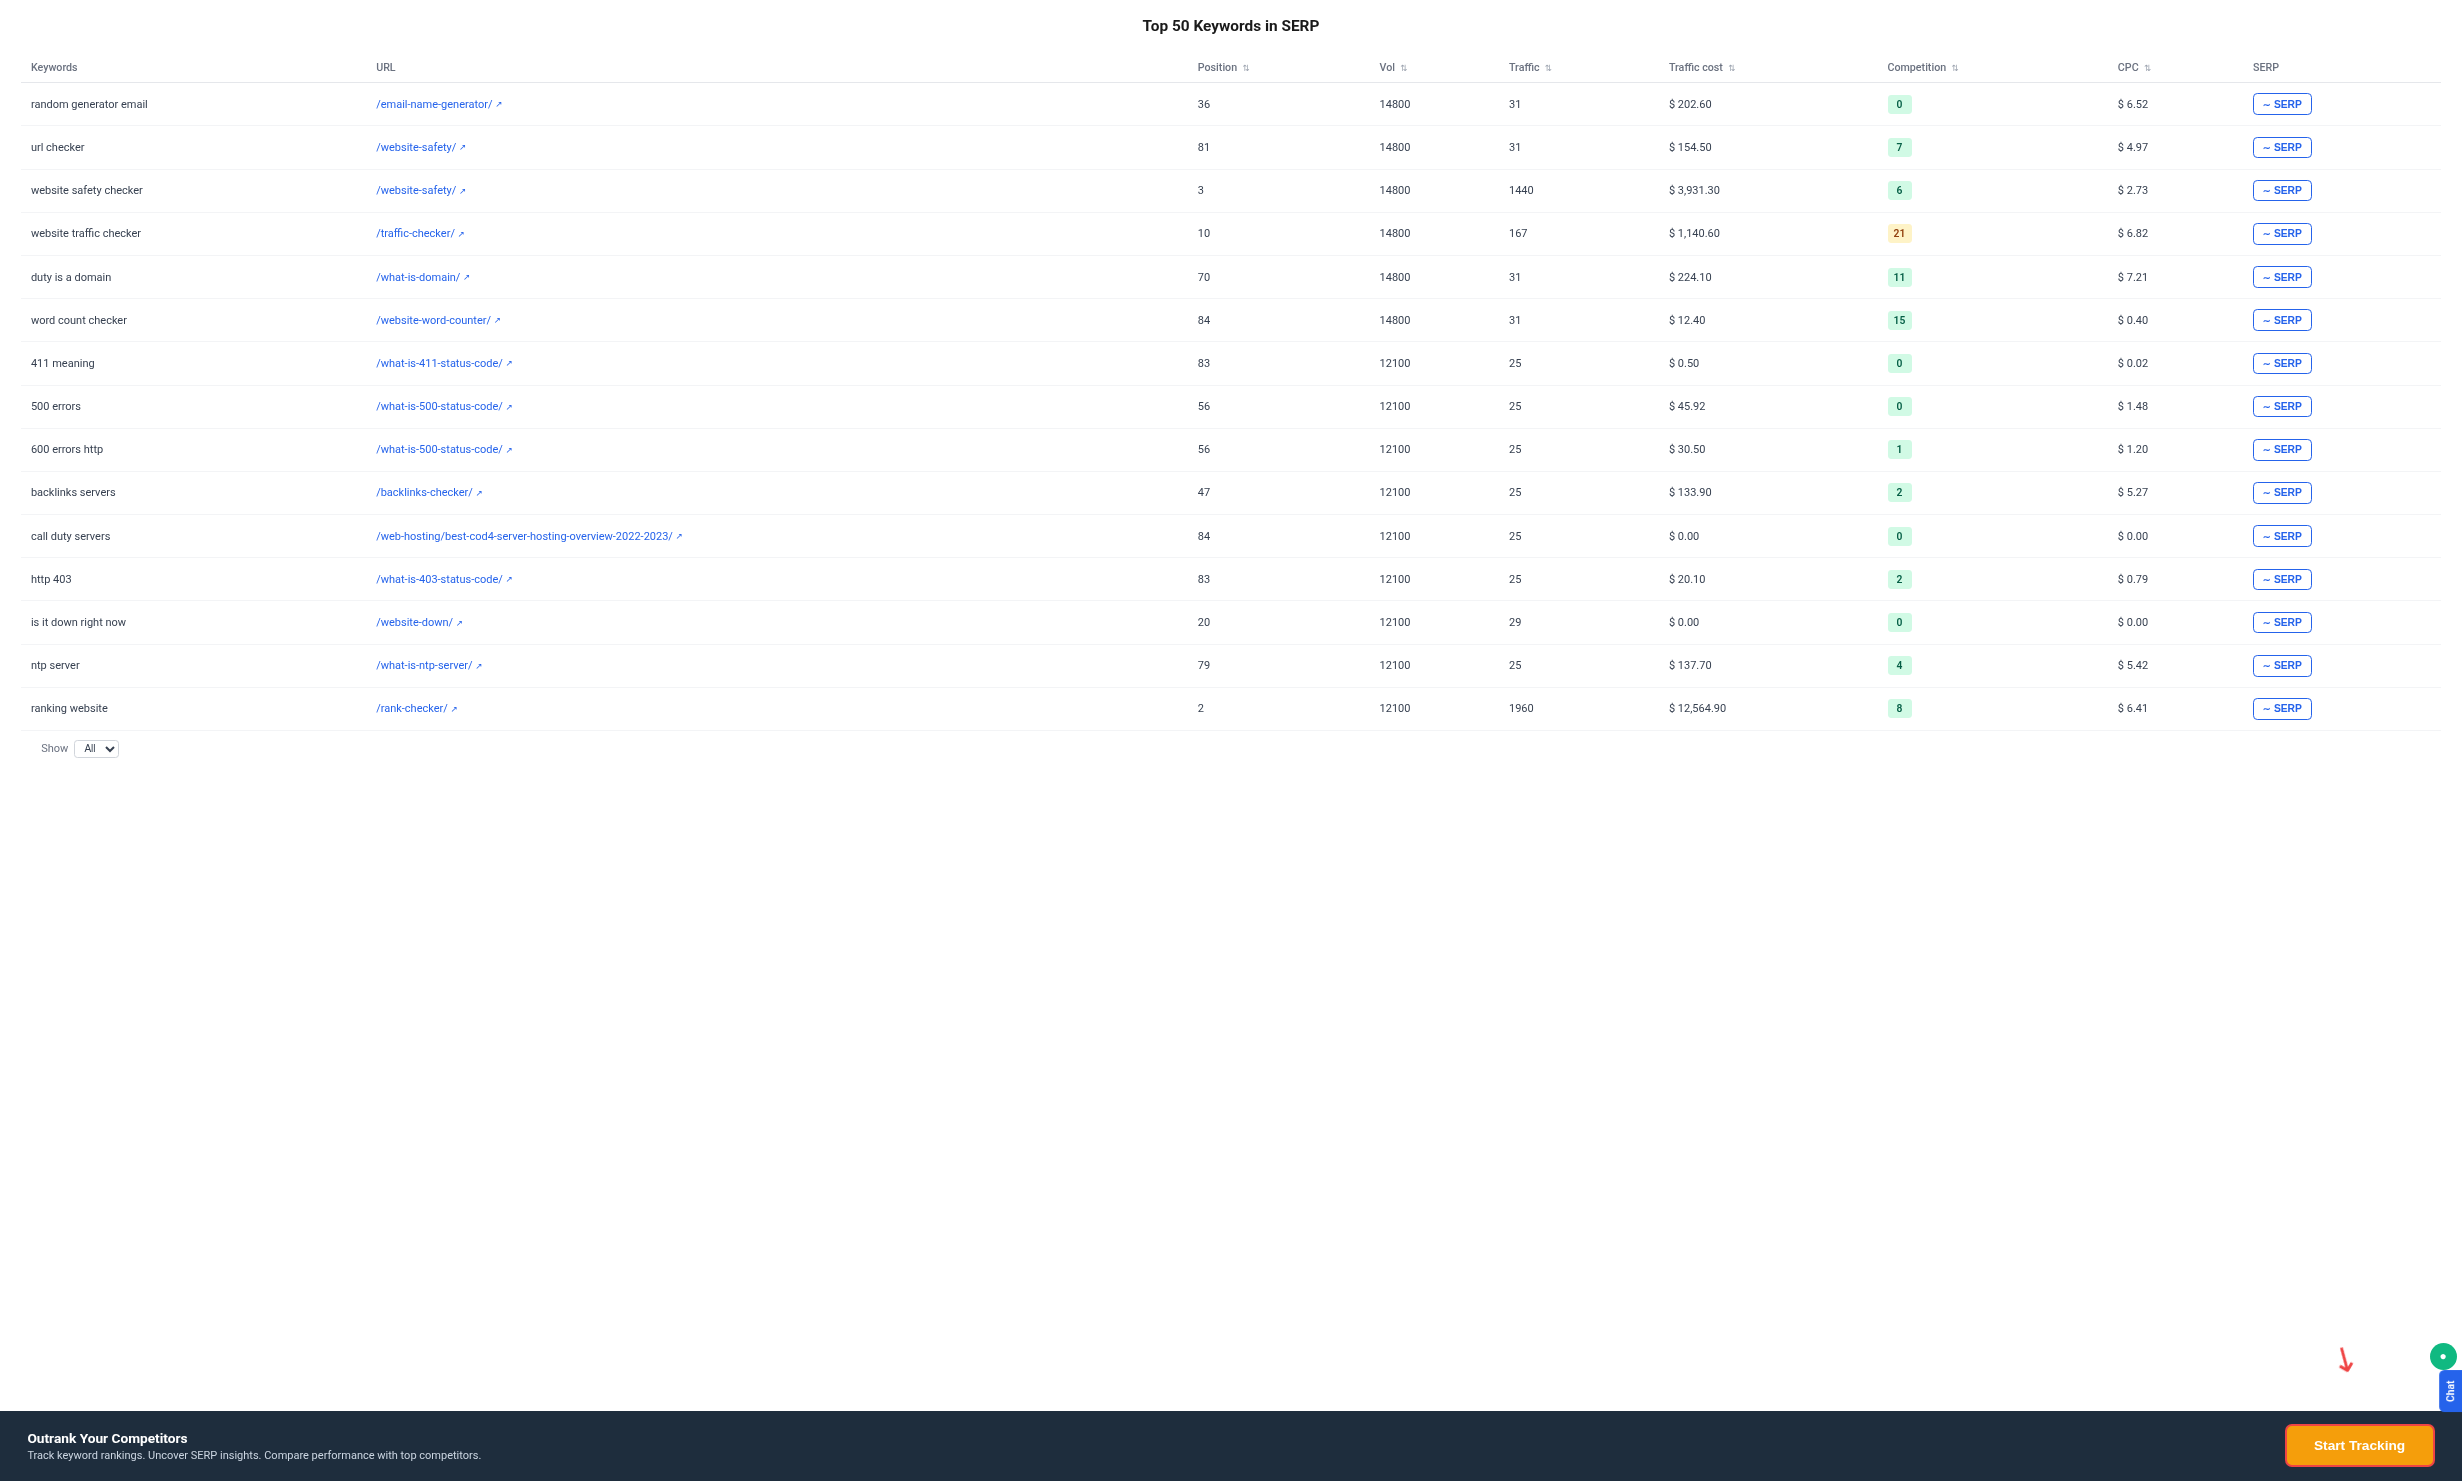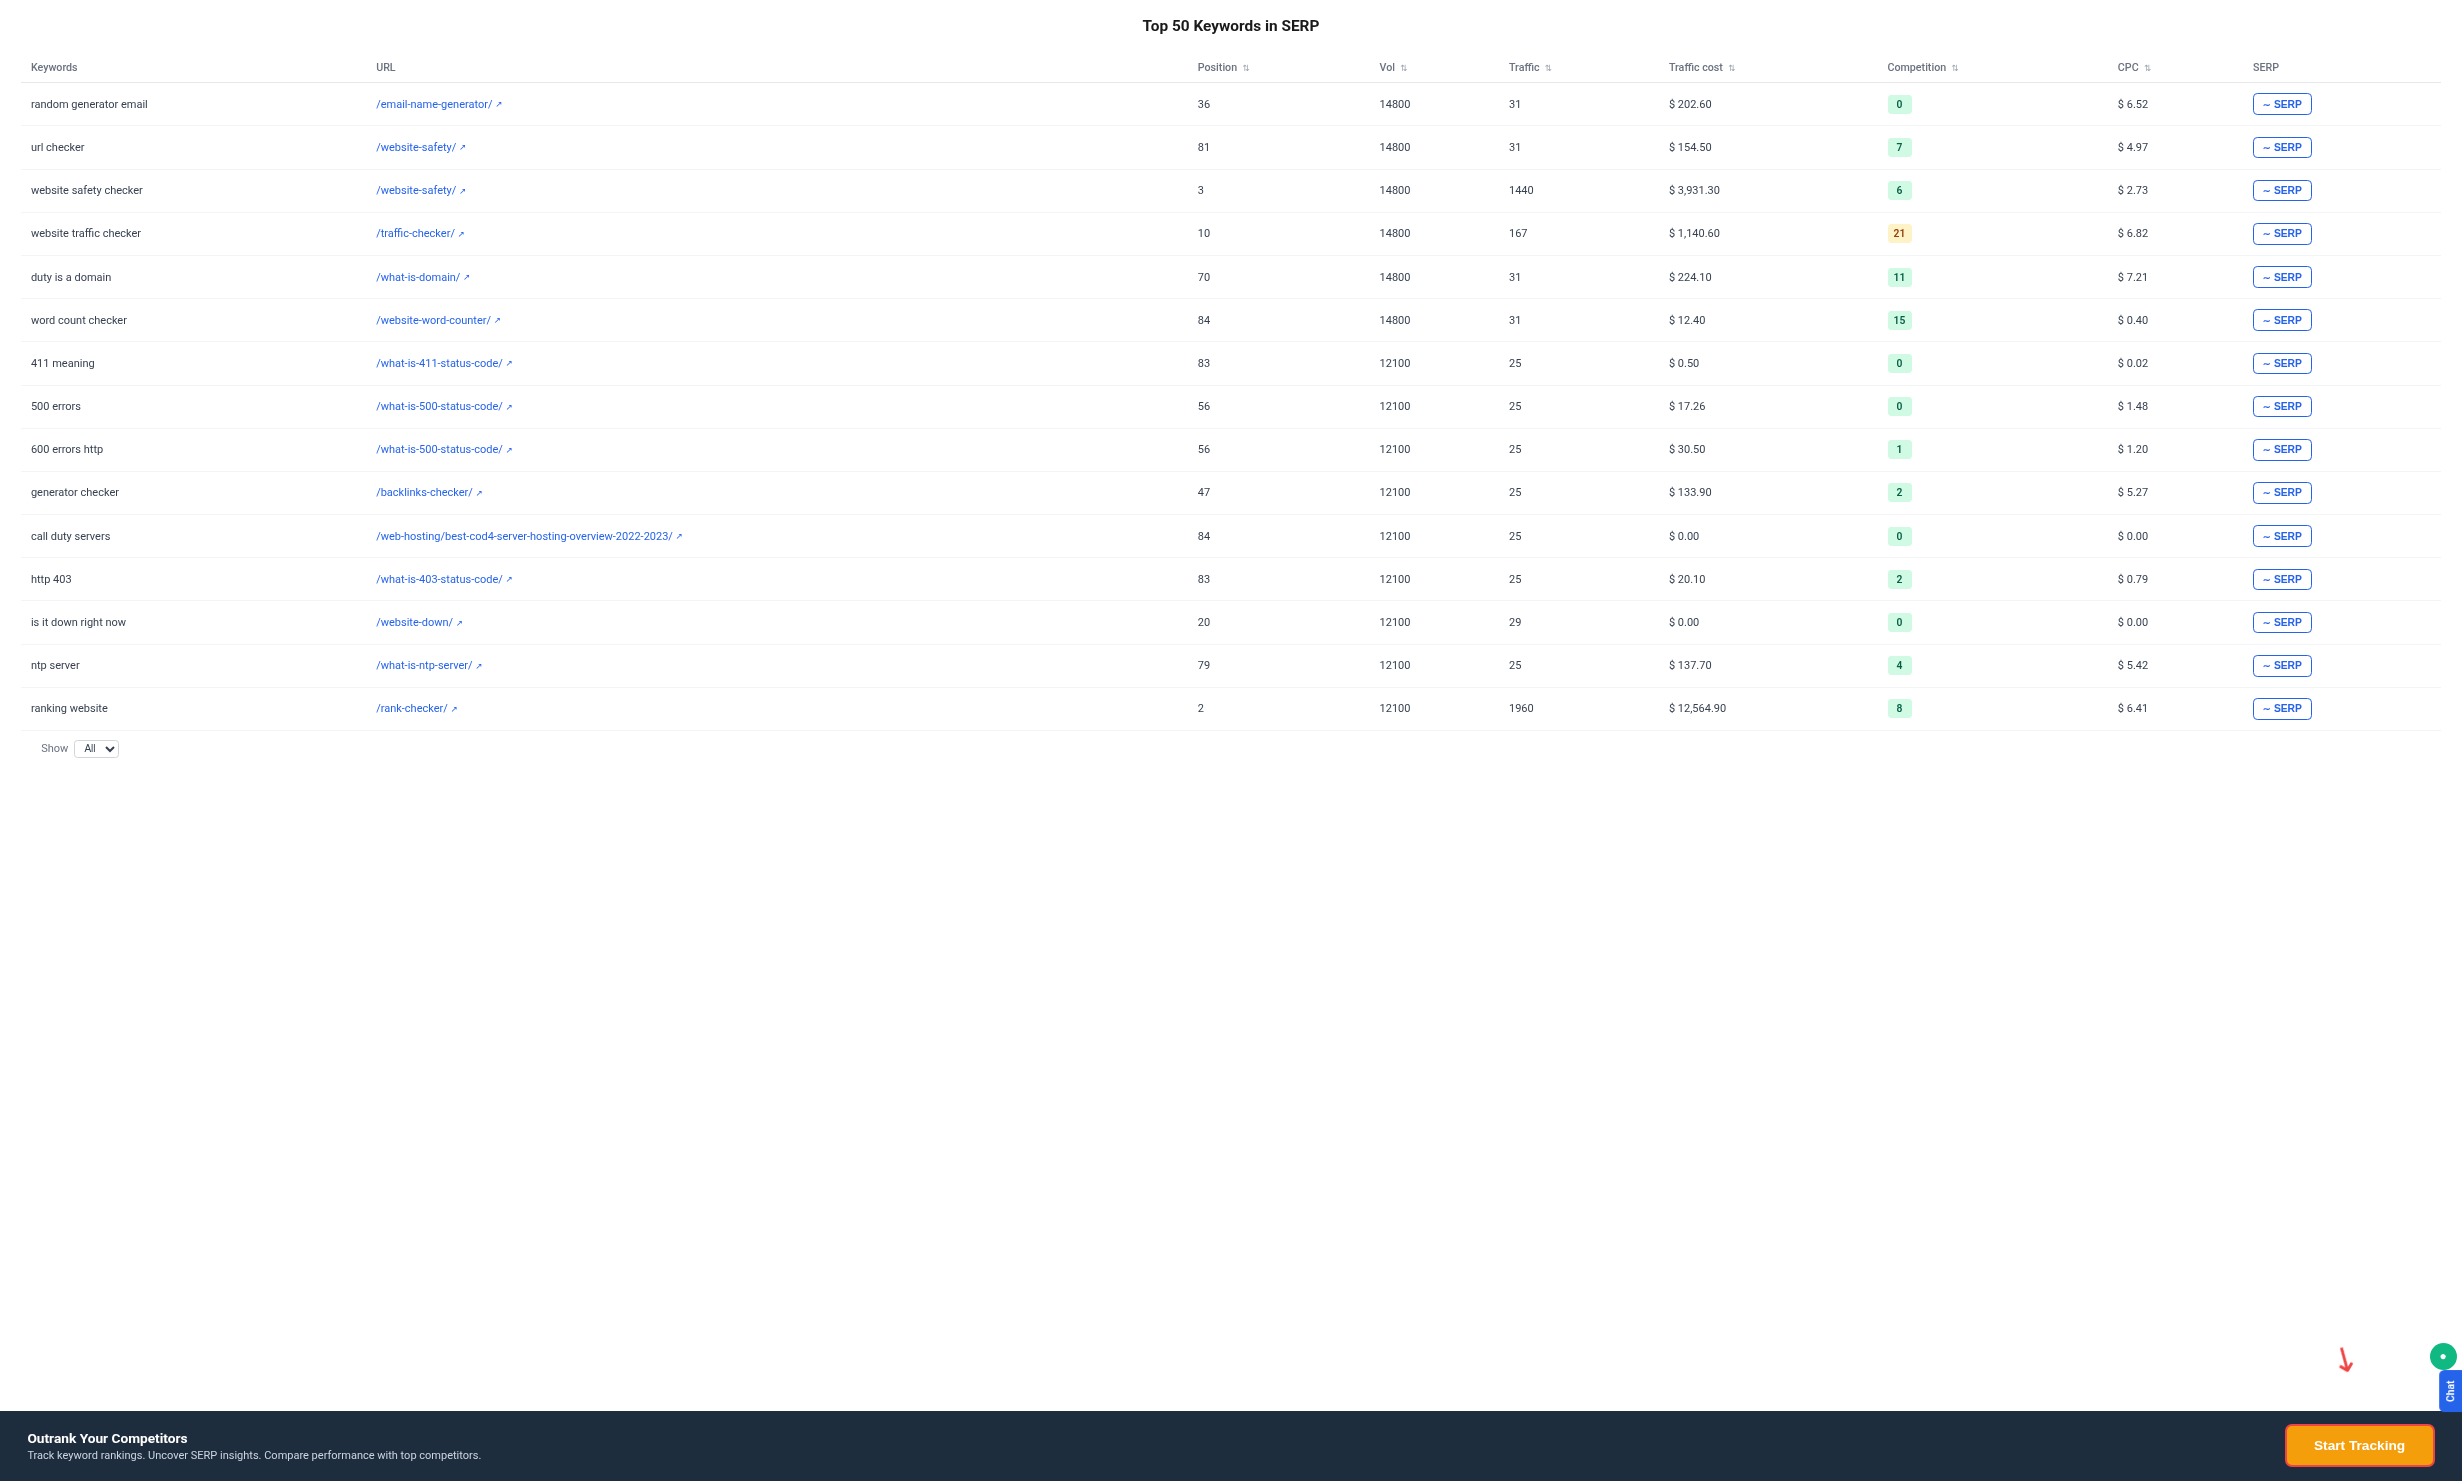--- a/index.html
+++ b/index.html
@@ -341,40 +341,40 @@
             <td><button class="serp-btn"><span style="font-size:9.4px">∼</span> SERP</button></td>
           </tr>
           <tr>
             <td class="keyword-cell">500 errors</td>
             <td class="url-cell">
               <a href="#">/what-is-500-status-code/ <span class="external-icon">↗</span></a>
             </td>
             <td>56</td>
             <td>12100</td>
             <td>25</td>
-            <td>$ 17.26</td>
+            <td>$ 45.92</td>
             <td><span class="competition-badge">0</span></td>
             <td>$ 1.48</td>
             <td><button class="serp-btn"><span style="font-size:9.4px">∼</span> SERP</button></td>
           </tr>
           <tr>
             <td class="keyword-cell">600 errors http</td>
             <td class="url-cell">
               <a href="#">/what-is-500-status-code/ <span class="external-icon">↗</span></a>
             </td>
             <td>56</td>
             <td>12100</td>
             <td>25</td>
             <td>$ 30.50</td>
             <td><span class="competition-badge">1</span></td>
             <td>$ 1.20</td>
             <td><button class="serp-btn"><span style="font-size:9.4px">∼</span> SERP</button></td>
           </tr>
           <tr>
-            <td class="keyword-cell">generator checker</td>
+            <td class="keyword-cell">backlinks servers</td>
             <td class="url-cell">
               <a href="#">/backlinks-checker/ <span class="external-icon">↗</span></a>
             </td>
             <td>47</td>
             <td>12100</td>
             <td>25</td>
             <td>$ 133.90</td>
             <td><span class="competition-badge">2</span></td>
             <td>$ 5.27</td>
             <td><button class="serp-btn"><span style="font-size:9.4px">∼</span> SERP</button></td>

